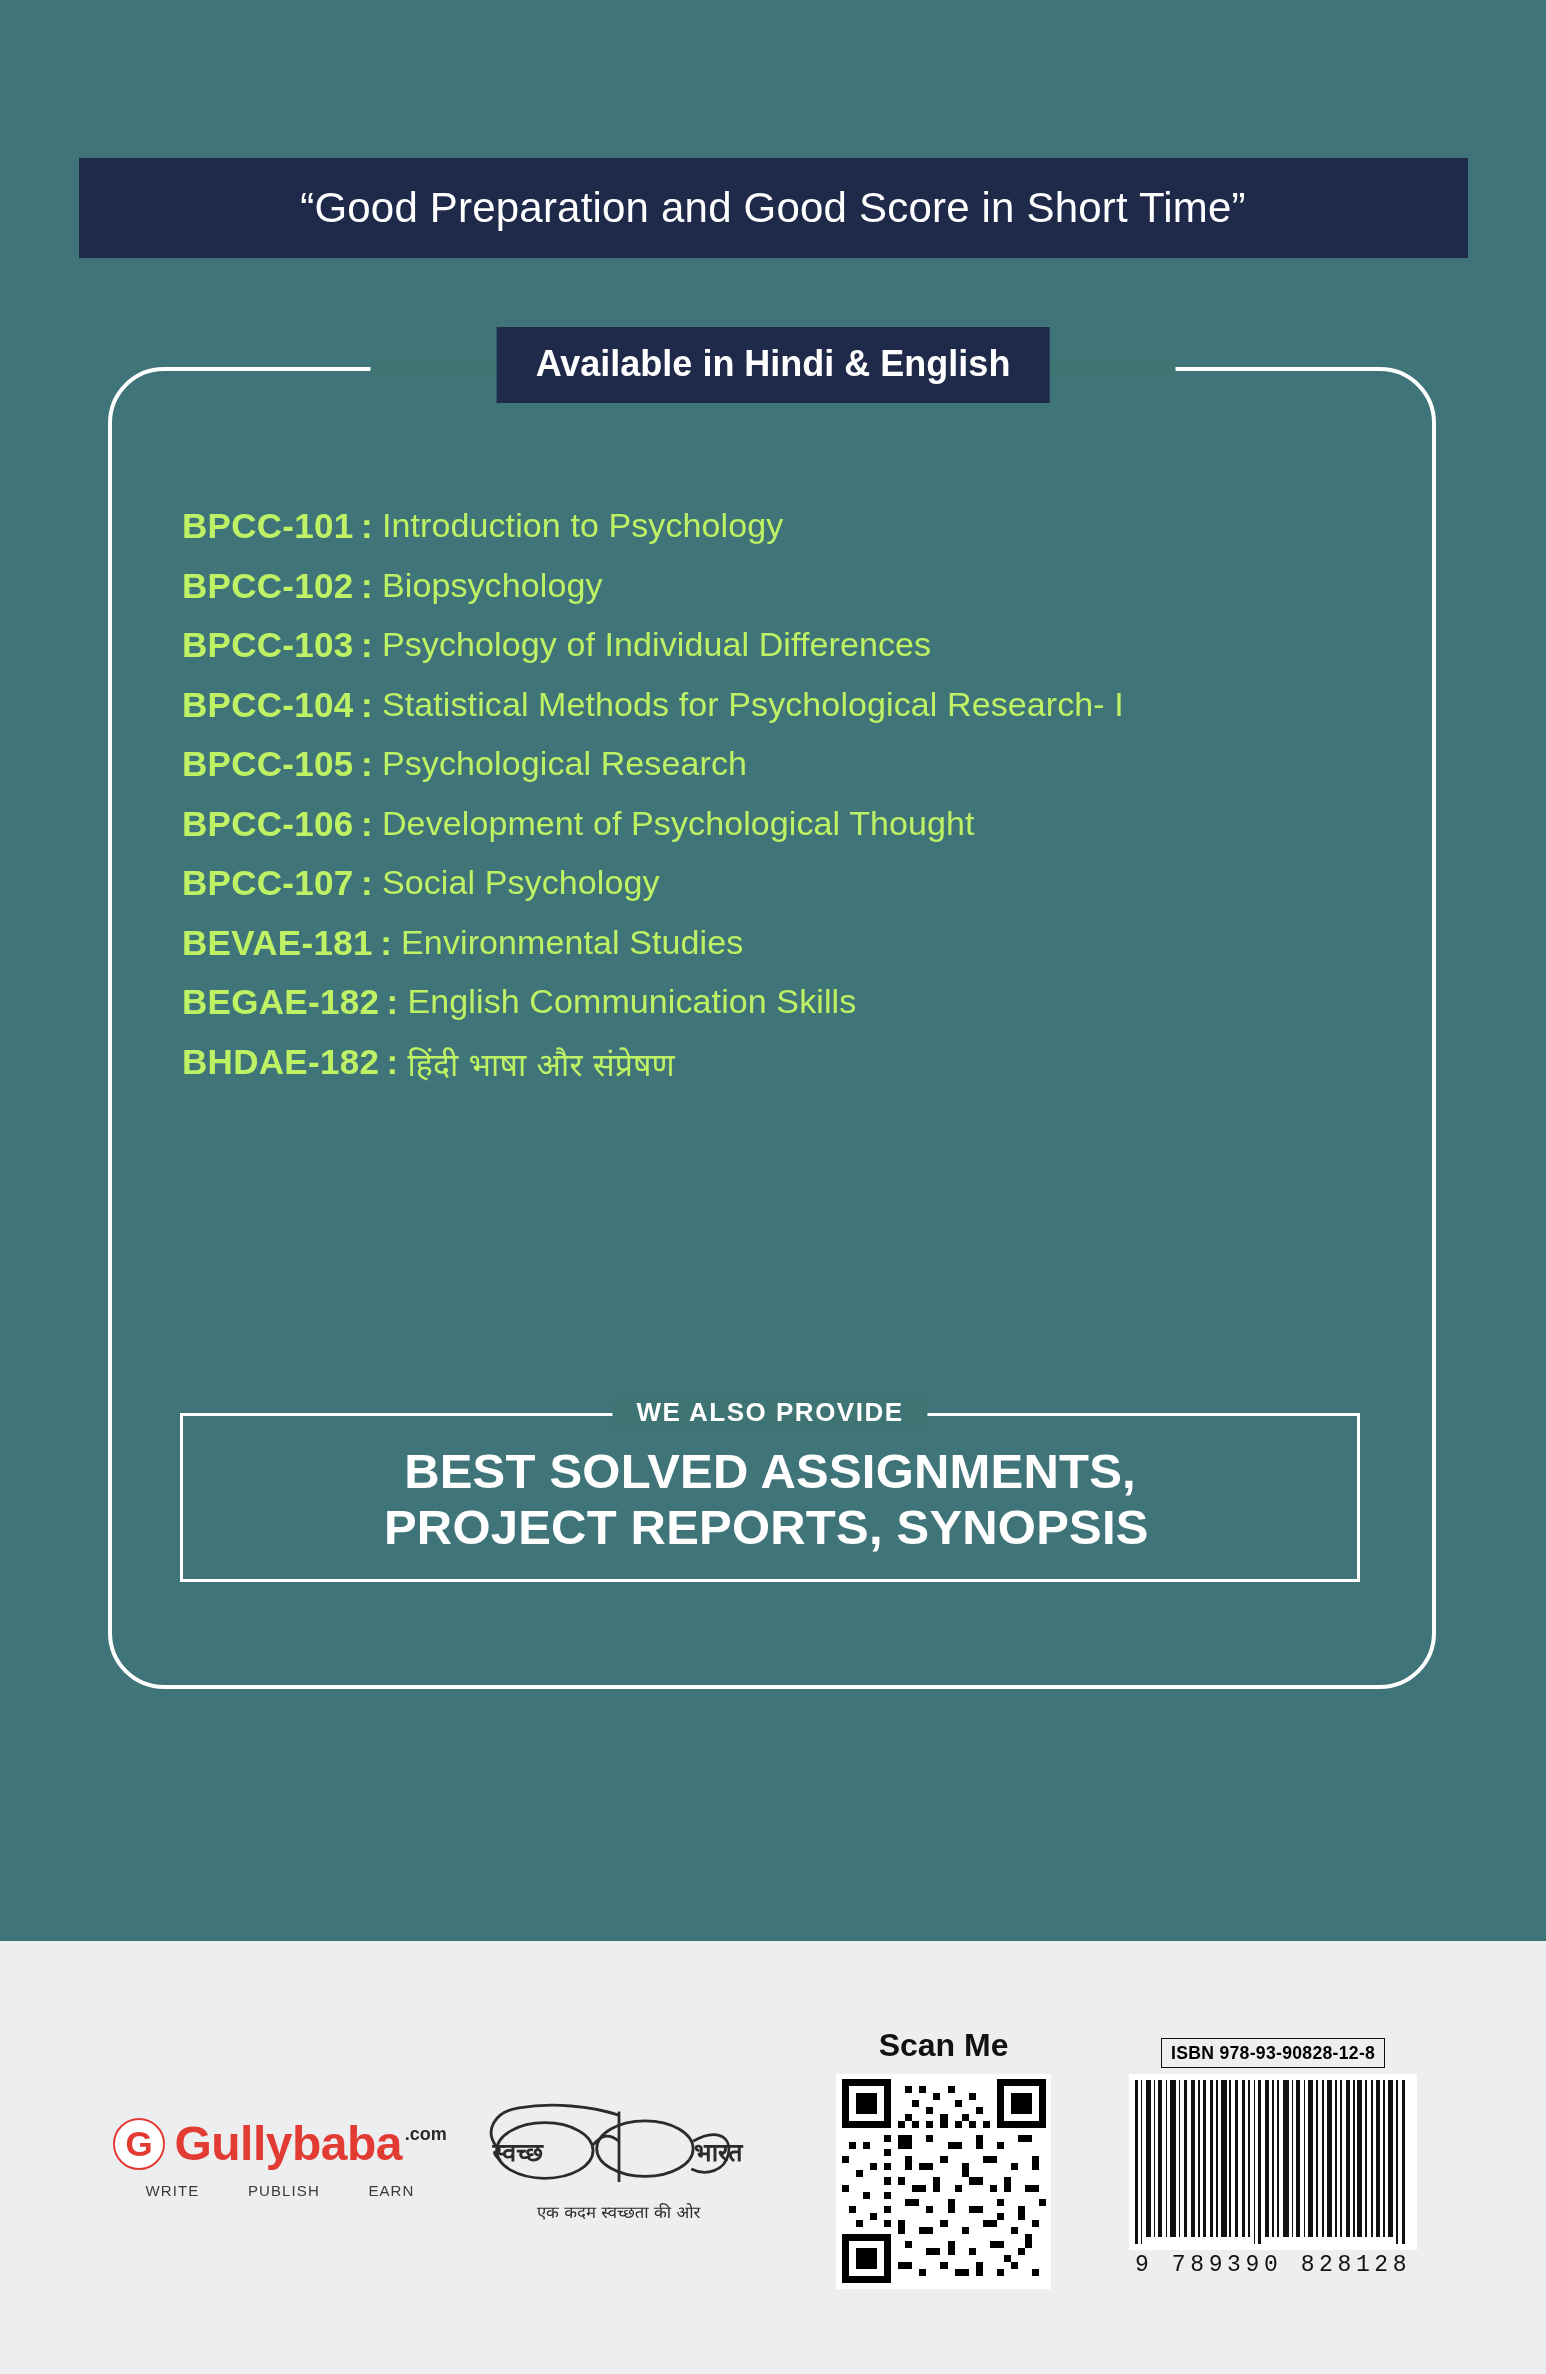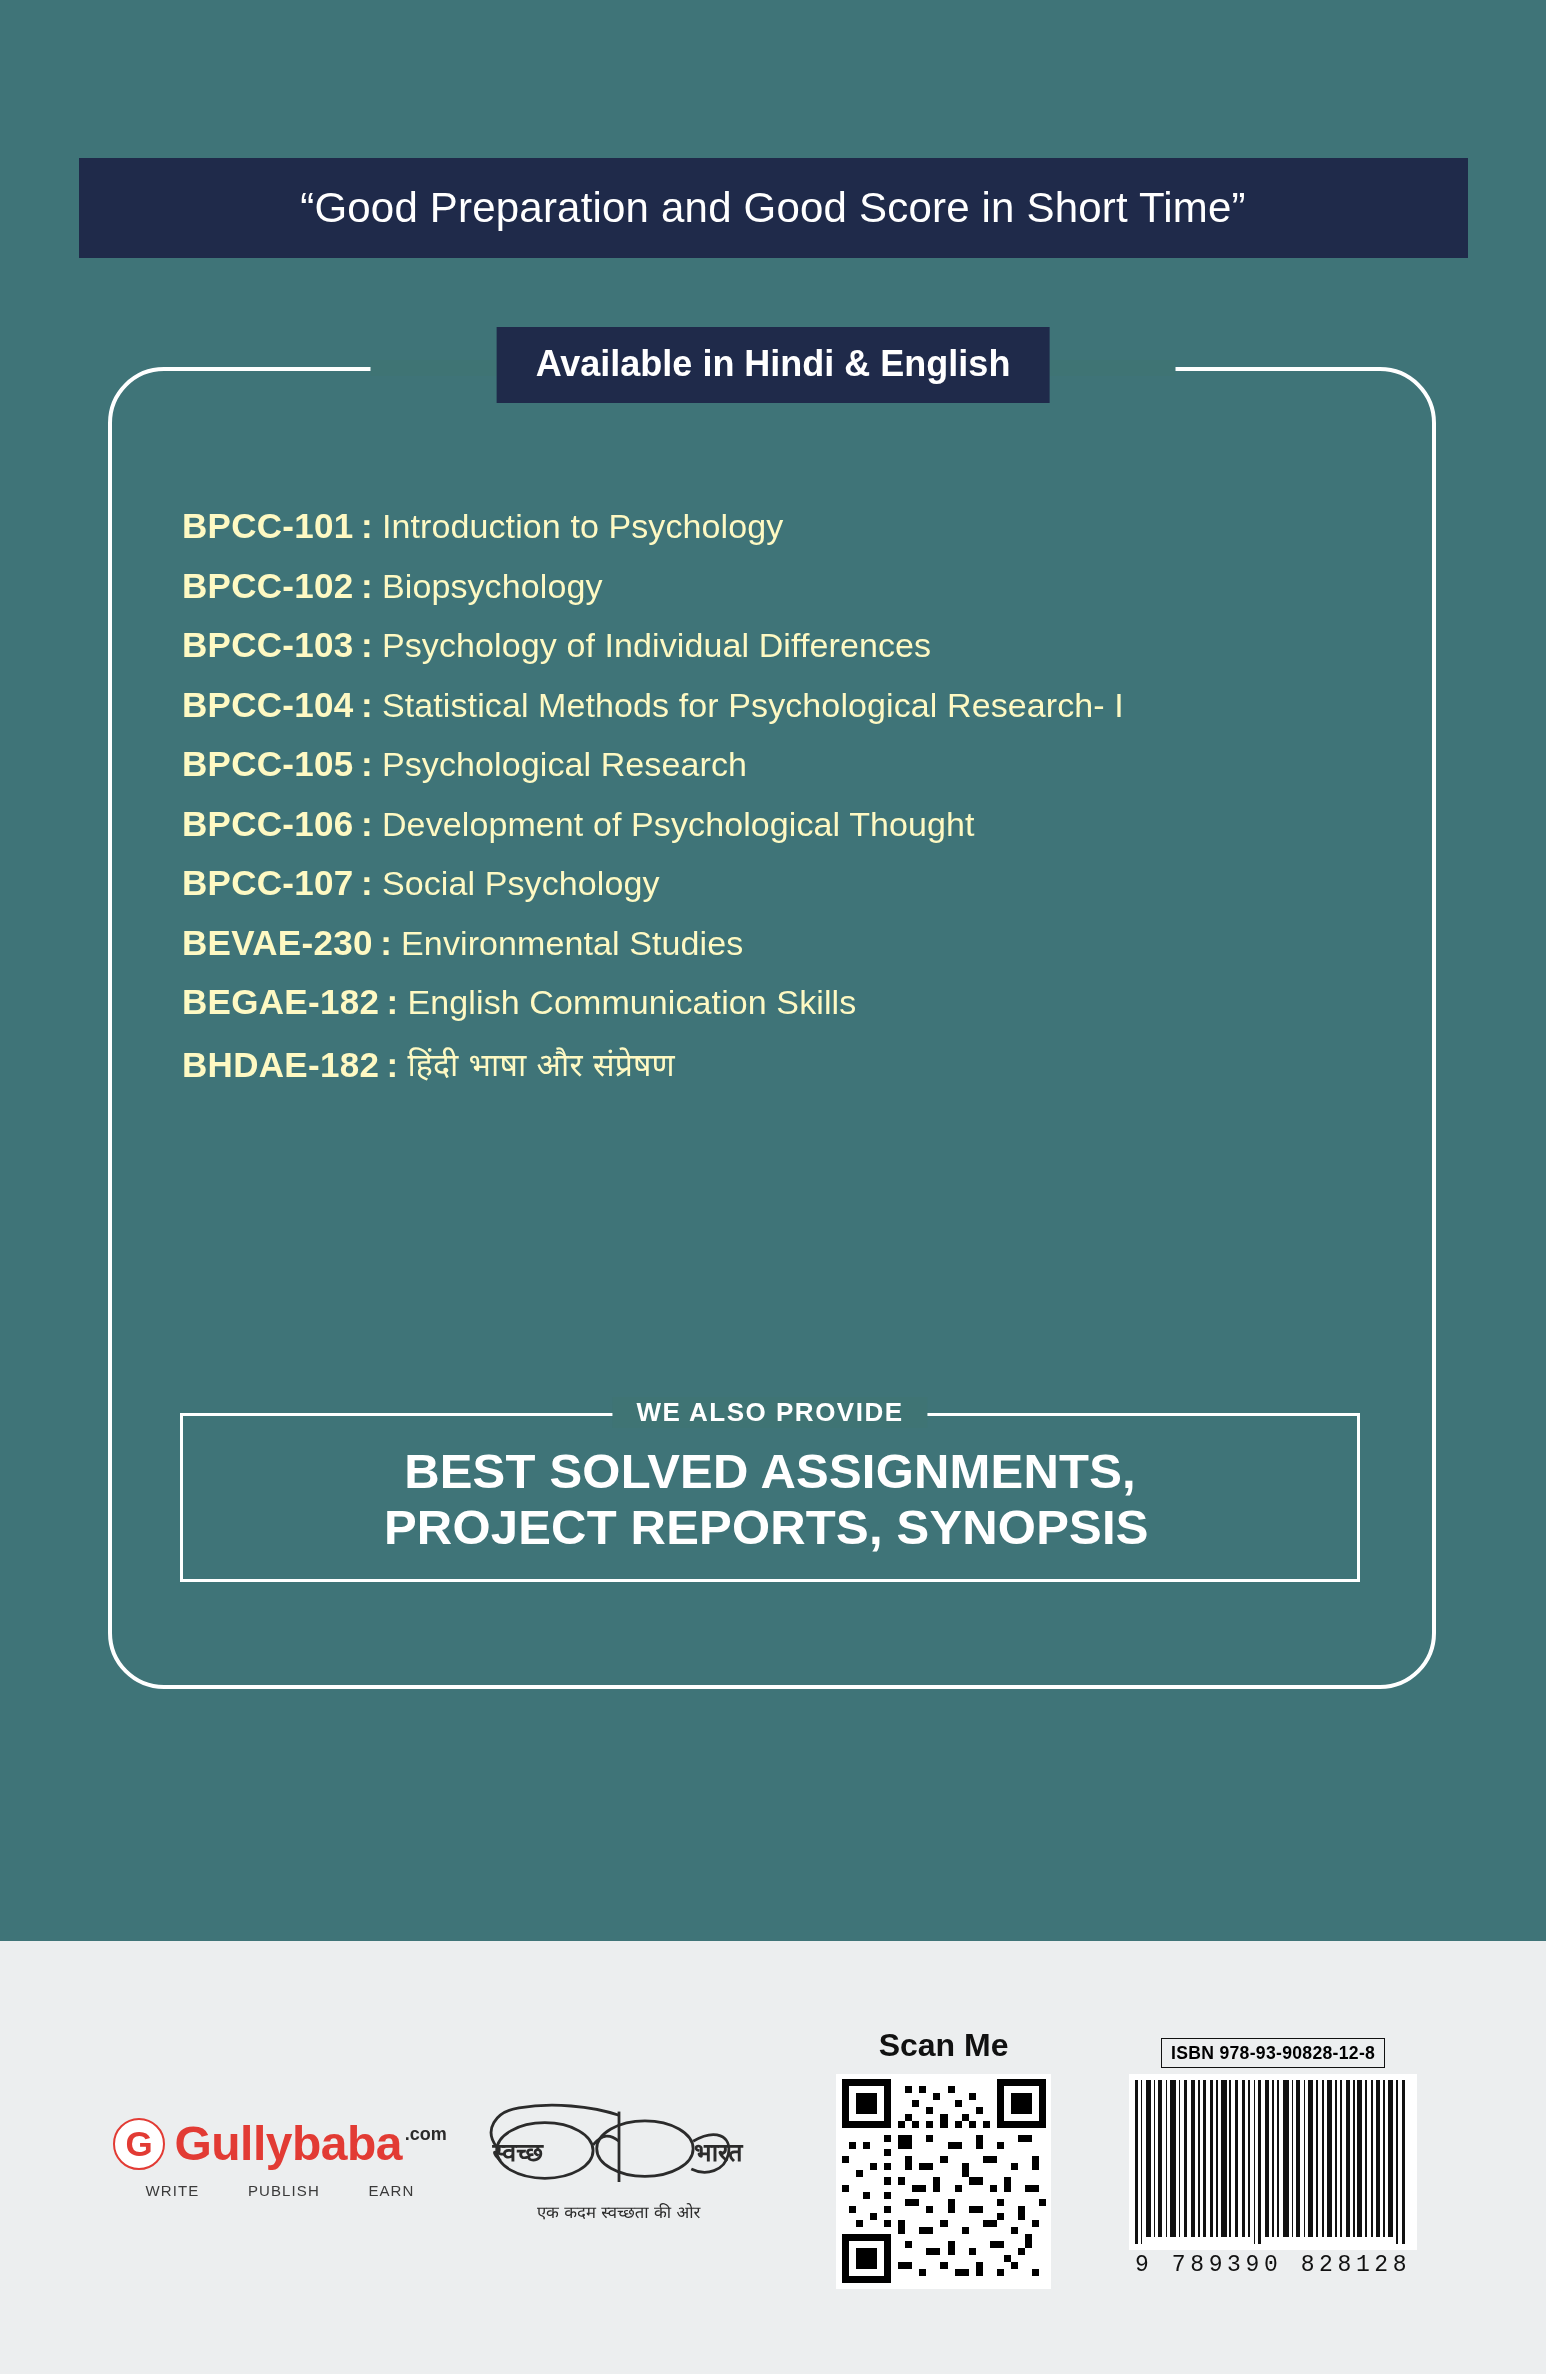--- a/index.html
+++ b/index.html
@@ -80,23 +80,23 @@
     z-index: 2;
   }
   .courses {
     position: absolute;
     left: 74px;
     top: 139px;
     right: 37px;
   }
   .course {
     display: flex;
-    align-items: flex-end;
+    align-items: flex-start;
     margin-bottom: 19.5px;
-    color: #fef9c3;
+    color: #bef264;
     white-space: nowrap;
   }
   .course .code {
     font-size: 35px;
     font-weight: 700;
     letter-spacing: 0.3px;
   }
   .course .colon {
     font-size: 35px;
     font-weight: 700;
@@ -341,21 +341,21 @@
         <span class="code">BPCC-106</span>
         <span class="colon">:</span>
         <span class="title">Development of Psychological Thought</span>
       </div>
       <div class="course">
         <span class="code">BPCC-107</span>
         <span class="colon">:</span>
         <span class="title">Social Psychology</span>
       </div>
       <div class="course">
-        <span class="code">BEVAE-230</span>
+        <span class="code">BEVAE-181</span>
         <span class="colon">:</span>
         <span class="title">Environmental Studies</span>
       </div>
       <div class="course">
         <span class="code">BEGAE-182</span>
         <span class="colon">:</span>
         <span class="title">English Communication Skills</span>
       </div>
       <div class="course">
         <span class="code">BHDAE-182</span>

